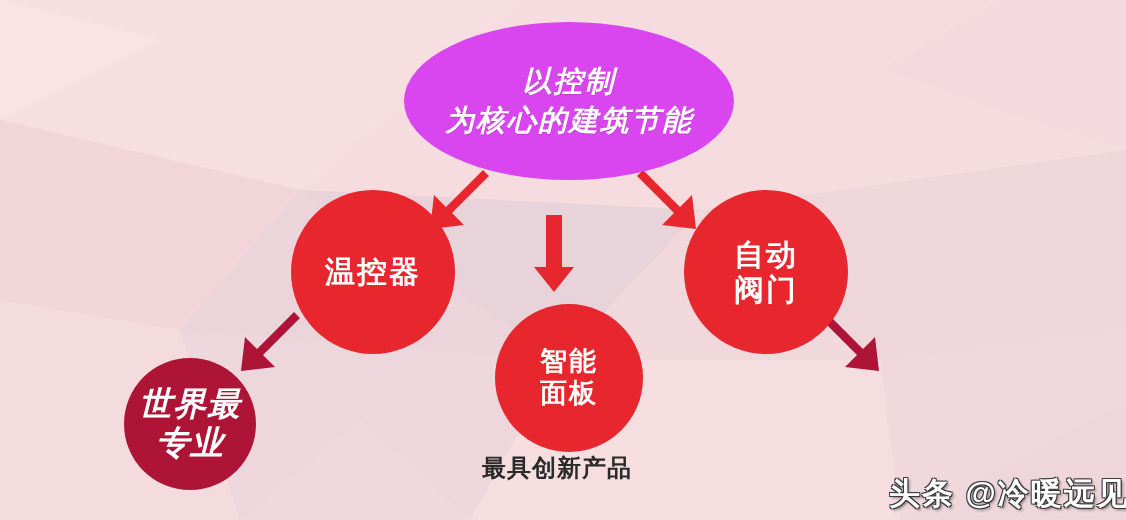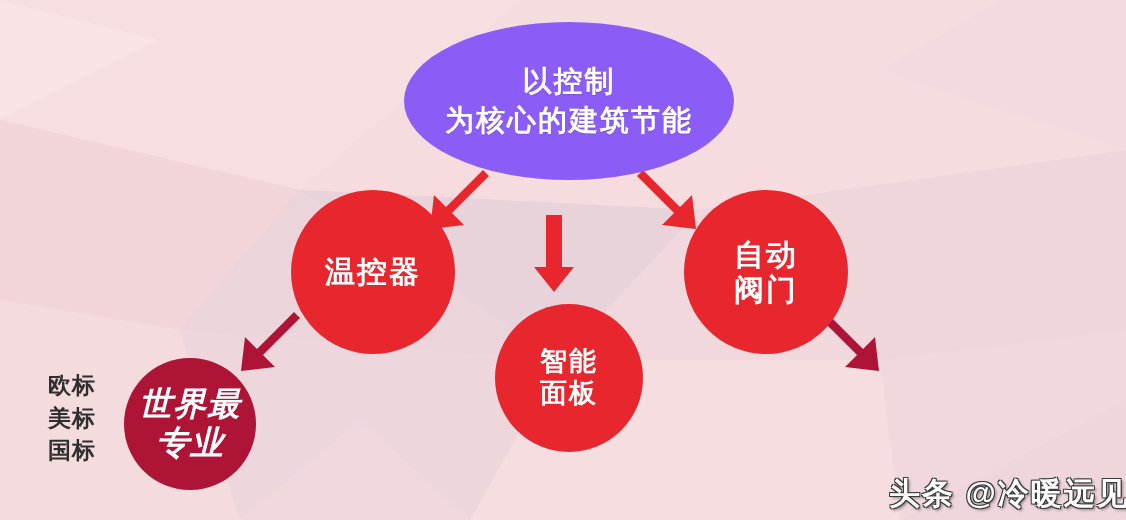--- a/index.html
+++ b/index.html
@@ -35,25 +35,26 @@
     letter-spacing: 1px;
     box-sizing: border-box;
     white-space: pre-line;
   }
   .ellipse-root {
     left: 404px;
     top: 22px;
     width: 330px;
     height: 158px;
     border-radius: 50%;
-    background: #8b5cf6;
+    background: #d946ef;
     font-size: 29px;
     letter-spacing: 2px;
     line-height: 1.35;
     text-shadow: 0 1px 1px rgba(0,0,0,0.12);
+    font-style: italic;
   }
   .circle-bright {
     background: #e7262d;
     border-radius: 50%;
   }
   .circle-deep {
     background: #ad1436;
     border-radius: 50%;
   }
   .n-wenkong {
@@ -203,21 +204,19 @@
   <div class="node circle-bright n-zhineng">智能
 面板</div>
 
   <div class="node circle-bright n-zidong">自动
 阀门</div>
 
   <div class="node circle-deep n-shijie">世界最
 专业</div>
 
 
-  <div class="side-label label-left">欧标
-美标
-国标</div>
-
-
+
+
+  <div class="caption caption-mid">最具创新产品</div>
 
   <div class="watermark">头条 @冷暖远见</div>
 
 </div>
 
 </body></html>

